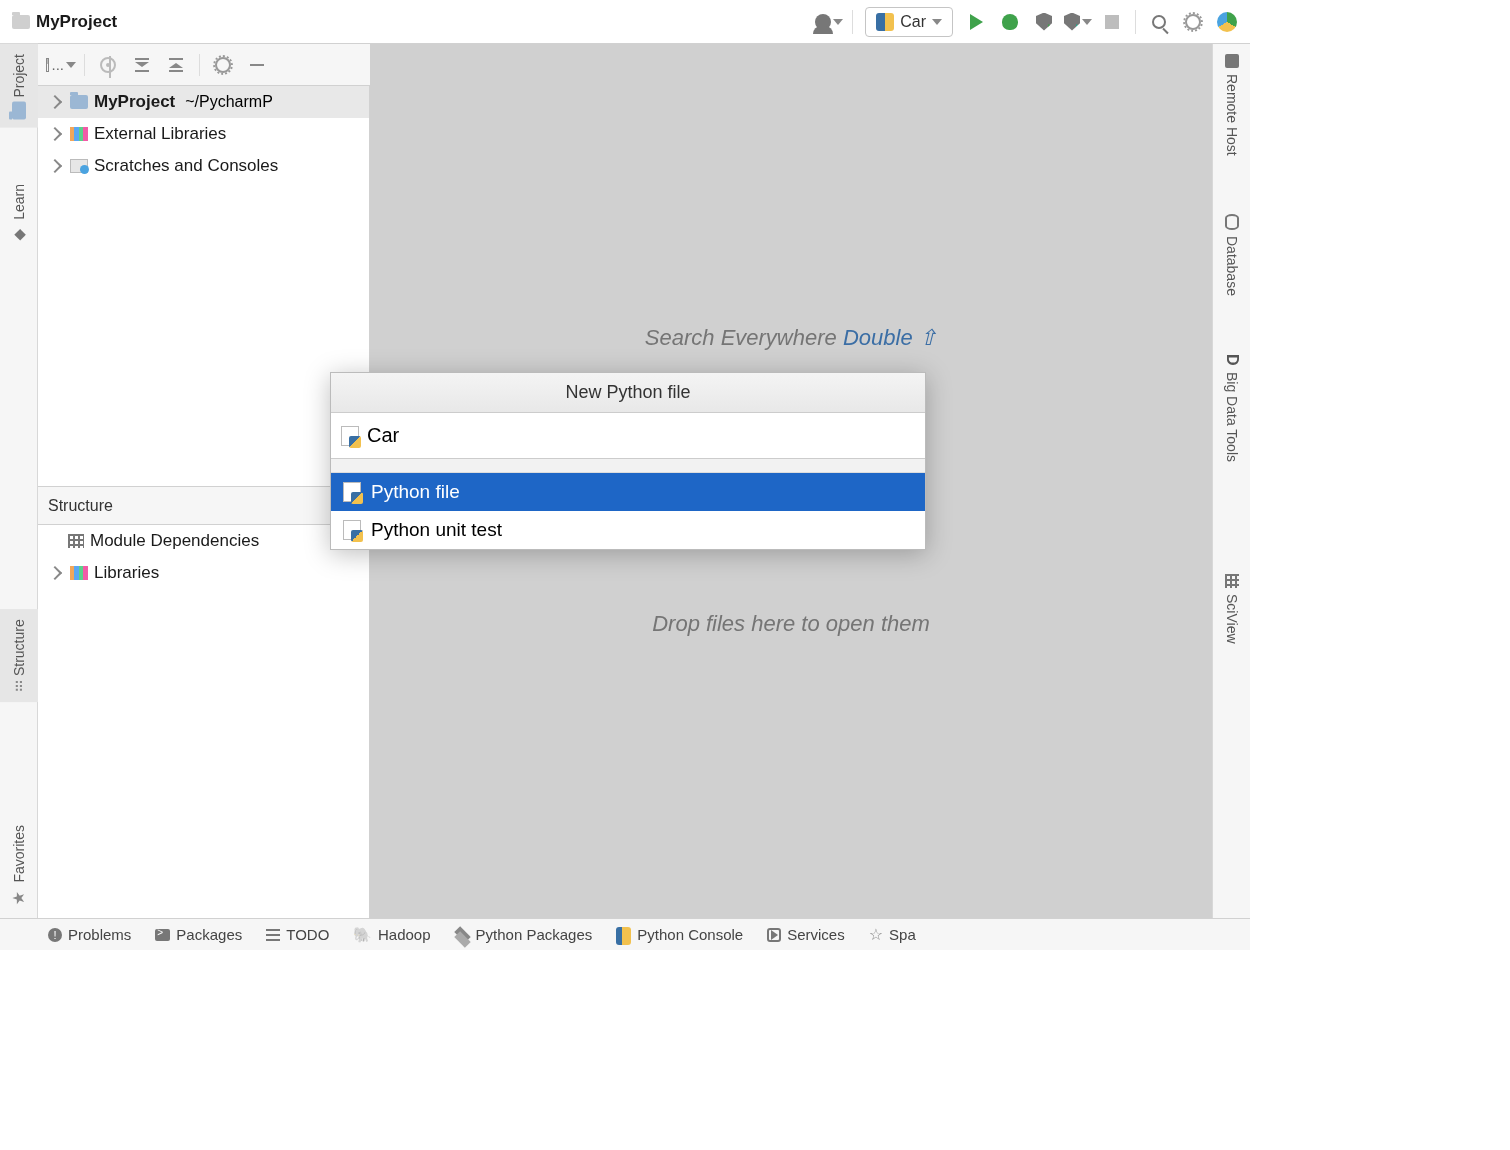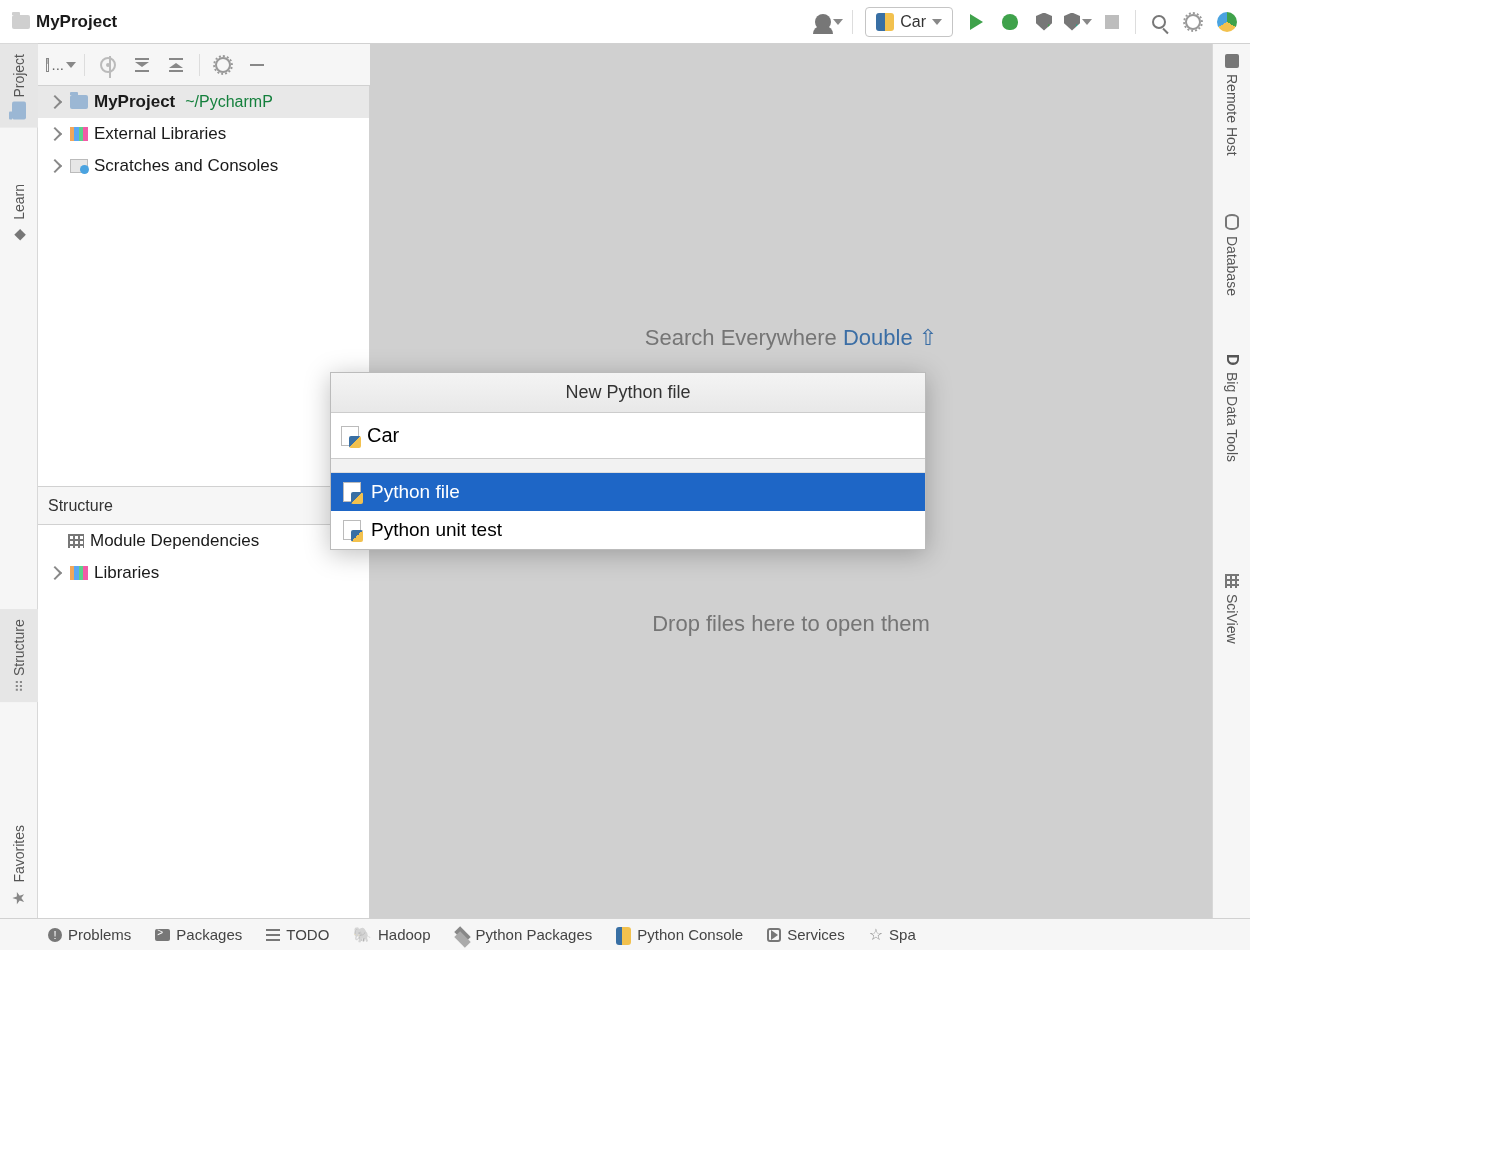--- a/index.html
+++ b/index.html
@@ -30,28 +30,28 @@
 
 .right-gutter { position:absolute; right:0; top:44px; bottom:32px; width:38px; background:#f6f6f6; border-left:1px solid #d8d8d8; }
 .right-gutter .vtab { writing-mode:vertical-rl; transform:none; }
 
 
 .project-panel { position:absolute; left:38px; top:86px; width:332px; height:400px; background:#fff; border-right:1px solid #d1d1d1; overflow:hidden; }
 .tree-row { display:flex; align-items:center; height:32px; padding-left:8px; font-size:17px; color:#1a1a1a; gap:6px; }
 .tree-row.hl { background:#e8e8e8; }
 .tree-row .exp { width:10px; height:10px; border-top:2px solid #888; border-right:2px solid #888; transform:rotate(45deg); margin:0 4px; }
 .tree-row .name.bold { font-weight:700; }
-.tree-row .path { color:#15803d; font-size:16px; margin-left:4px; }
+.tree-row .path { color:#000000; font-size:16px; margin-left:4px; }
 
 
 .structure-panel { position:absolute; left:38px; top:486px; width:332px; bottom:32px; background:#fff; border-right:1px solid #d1d1d1; border-top:1px solid #d1d1d1; }
 .structure-panel .hdr { height:38px; background:#f6f6f6; border-bottom:1px solid #d1d1d1; display:flex; align-items:center; justify-content:space-between; padding:0 10px; font-size:16px; color:#333; }
 
 
-.editor { position:absolute; left:370px; top:44px; right:38px; bottom:32px; background:#d0d0d0; display:flex; flex-direction:column; align-items:center; justify-content:center; gap:70px; }
+.editor { position:absolute; left:370px; top:44px; right:38px; bottom:32px; background:#d0d0d0; display:flex; flex-direction:column; align-items:center; justify-content:center; gap:70px;font-style:italic; }
 .placeholder-line { font-size:22px; color:#757575; }
 .placeholder-line .shortcut { color:#3b6ea5; }
 
 
 .bottombar { position:absolute; left:0; right:0; bottom:0; height:32px; background:#f6f6f6; border-top:1px solid #d1d1d1; display:flex; align-items:center; padding:0 4px 0 48px; gap:24px; font-size:15px; color:#444; overflow:hidden; }
 .bottombar .bitem { display:flex; align-items:center; gap:6px; white-space:nowrap; }
 
 
 .dialog { position:absolute; left:330px; top:372px; width:596px; background:#fff; border:1px solid #bbb; box-shadow:0 4px 24px rgba(0,0,0,0.25); }
 .dialog .dtitle { height:40px; background:linear-gradient(#f4f4f4,#e8e8e8); border-bottom:1px solid #ccc; display:flex; align-items:center; justify-content:center; font-size:18px; color:#333; }

